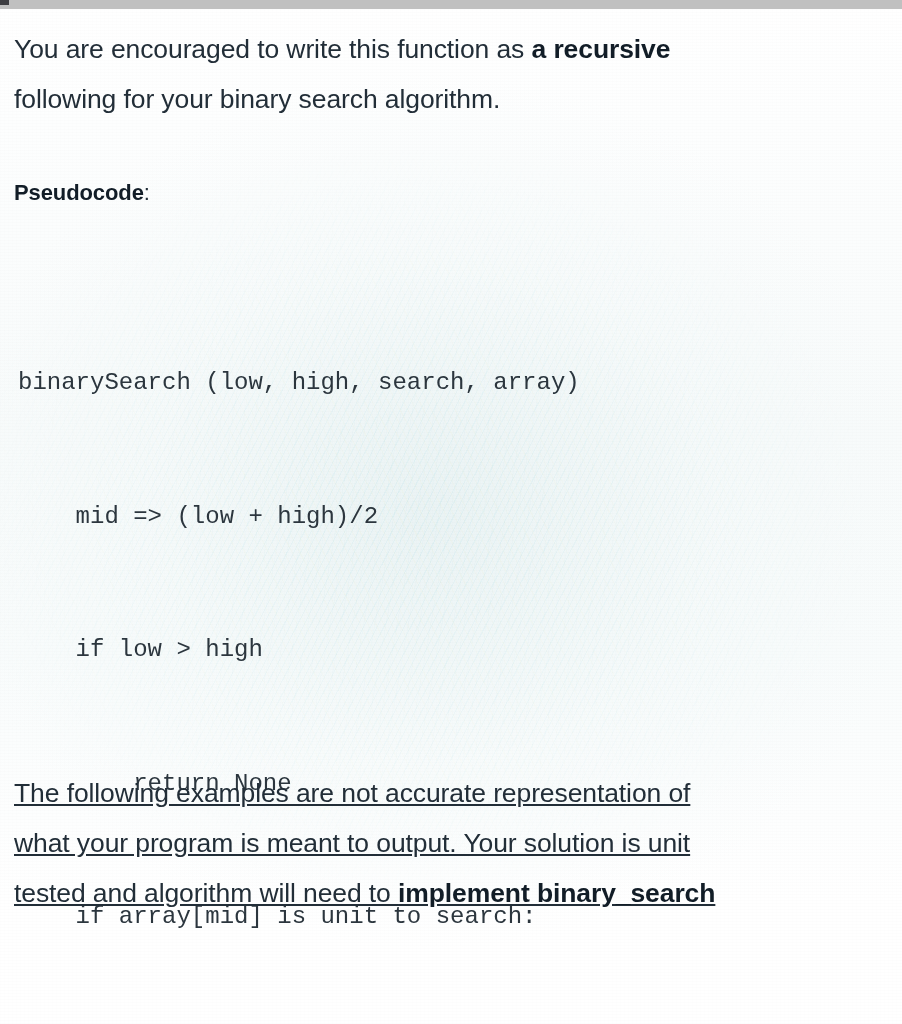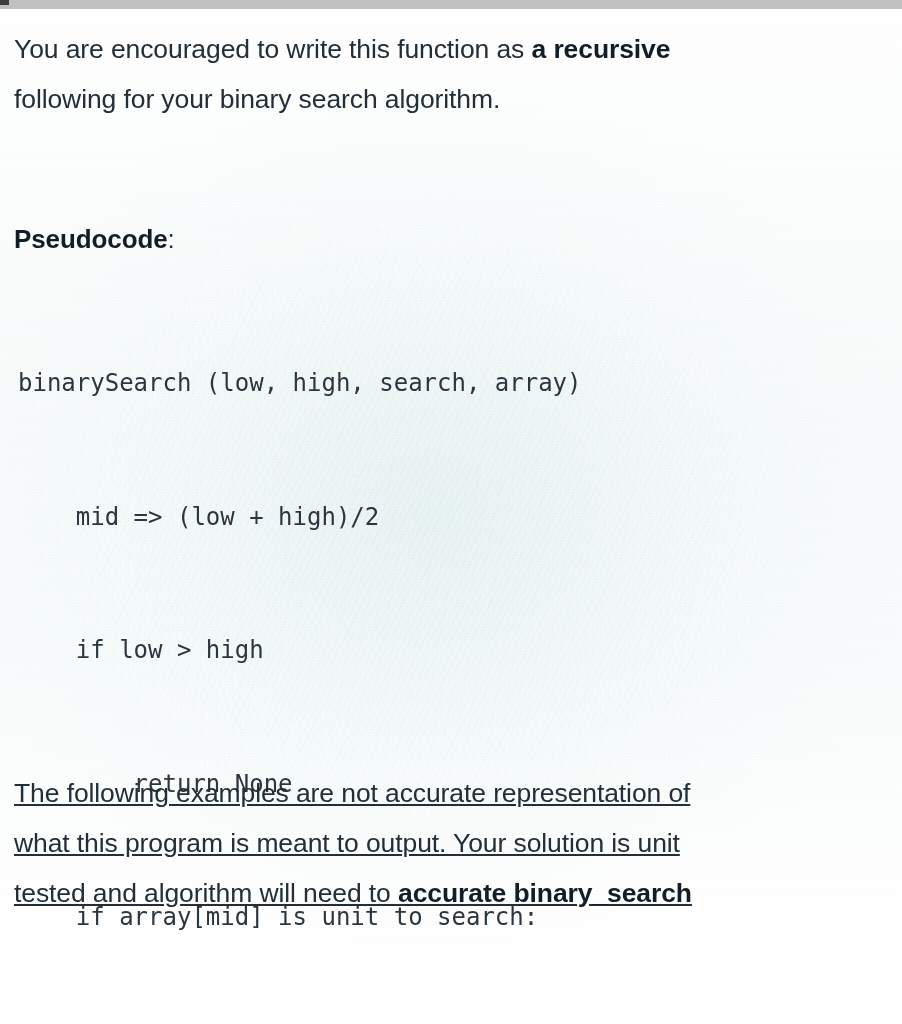--- a/index.html
+++ b/index.html
@@ -89,44 +89,43 @@
 
   .prose b {
     font-weight: 700;
     color: #15202a;
   }
 
   .heading {
     position: absolute;
     left: 14px;
     top: 180px;
-    font-size: 26px;
+    font-size: 22px;
     font-weight: 700;
     color: #15202a;
     letter-spacing: -0.1px;
-    margin-top: 44px;
   }
   .heading .colon {
     font-weight: 400;
     color: #25303a;
   }
 
   
   .code {
     position: absolute;
     left: 18px;
     top: 272px;
     font-family: "DejaVu Sans Mono", "Liberation Mono", monospace;
     font-size: 24px;
     line-height: 44.5px;
     color: #2e3840;
     white-space: pre;
     letter-spacing: 0px;
   }
-  .code-line { display: block; height: 44.5px; }
+  .code-line { display: block; height: 44.5px; font-family: Liberation Mono, monospace; }
 
   
   .ink-soft { filter: contrast(1.03); }
 </style>
 </head>
 <body>
 
 <div id="page">
 
   <div class="paper-base"></div>
@@ -154,18 +153,18 @@
       <span class="code-line">    if array[mid] is unit to search:</span>
       
       
       
       
       
     </div>
 
     <div class="prose prose-outro">
       <div>The following examples are not accurate representation of</div>
-      <div>what this program is meant to output. Your solution is unit</div>
-      <div><span>tested and algorithm will need to </span><b>accurate binary_search</b></div>
+      <div>what your program is meant to output. Your solution is unit</div>
+      <div><span>tested and algorithm will need to </span><b>implement binary_search</b></div>
     </div>
 
   </div>
 </div>
 
 </body></html>

